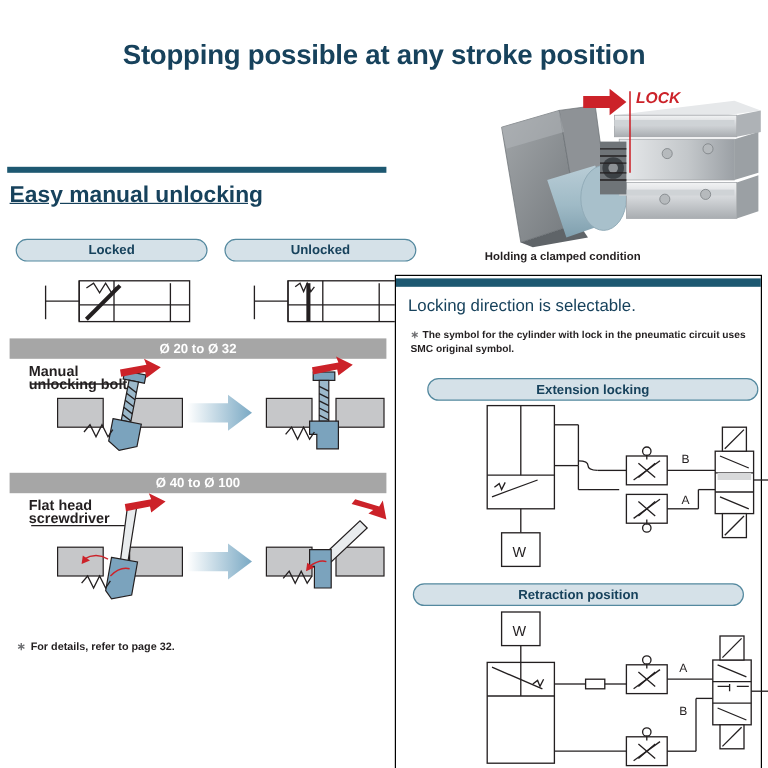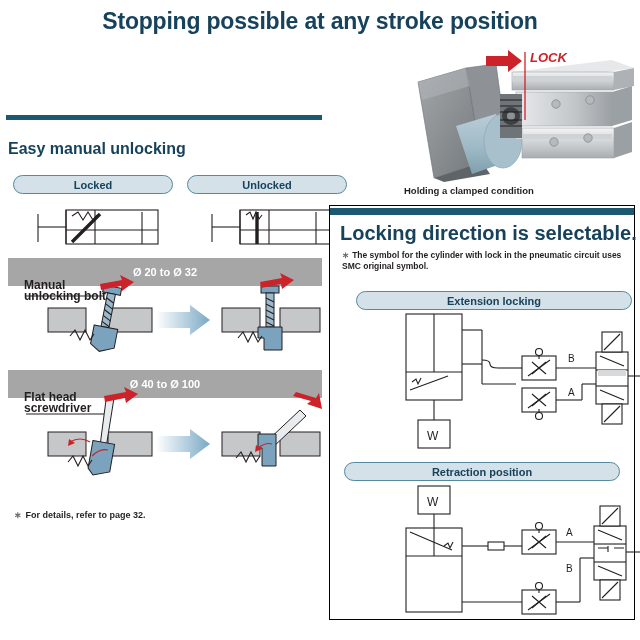--- a/index.html
+++ b/index.html
@@ -4,38 +4,38 @@
 <style>
   html,body{margin:0;padding:0;}
   body{
     width:640px;height:640px;
     background:#ffffff;
     font-family:"Liberation Sans", sans-serif;
     color:#1d3d52;
     position:relative;
     overflow:hidden;
   }
-  .page{position:absolute;inset:0;}
+  .page{position:absolute;inset:0;margin-top:24px;}
 
   
   .title{
     position:absolute;left:0;top:8px;width:640px;
     text-align:center;
     font-size:23px;font-weight:bold;color:#17425c;
     letter-spacing:-0.2px;
   }
 
   
   .rule-teal{
     position:absolute;left:6px;top:115px;width:316px;height:5px;
     background:#1d5871;
   }
   .sec-head{
-    position:absolute;left:8px;top:140px;
-    font-size:16px;font-weight:bold;color:#17425c;
+    position:absolute;left:8px;top:128px;
+    font-size:19px;font-weight:bold;color:#17425c;text-decoration:underline;
   }
 
   .pill{
     position:absolute;height:19px;
     background:#d5e1e8;
     border:1px solid #54899f;
     border-radius:10px;
     display:flex;align-items:center;justify-content:center;
     font-size:11px;font-weight:bold;color:#17425c;
     box-sizing:border-box;
@@ -43,21 +43,21 @@
   #pill-locked{left:13px;top:175px;width:160px;}
   #pill-unlocked{left:187px;top:175px;width:160px;}
 
   
   .cyl-sym{position:absolute;top:204px;width:150px;height:46px;}
   #sym-locked{left:38px;}
   #sym-unlocked{left:212px;}
 
   
   .band{
-    position:absolute;left:8px;width:314px;height:28px;
+    position:absolute;left:8px;width:314px;height:17px;
     background:#a6a6a6;
     display:flex;align-items:center;justify-content:center;
     color:#ffffff;font-size:11px;font-weight:bold;
   }
   #band-small{top:258px;}
   #band-large{top:370px;}
 
   .callout{
     position:absolute;font-size:12px;font-weight:bold;color:#231f20;
     line-height:11px;
@@ -88,21 +88,21 @@
     border:1px solid #000000;
     background:#ffffff;
     box-sizing:border-box;
   }
   .panel-bar{
     position:absolute;left:330px;top:208px;width:304px;height:7px;
     background:#1d5871;
   }
   .panel-title{
     position:absolute;left:340px;top:222px;
-    font-size:20px;font-weight:bold;color:#17425c;
+    font-size:14px;font-weight:normal;color:#17425c;
   }
   .panel-note{
     position:absolute;left:342px;top:250px;width:288px;
     font-size:8.5px;font-weight:bold;color:#231f20;line-height:11px;
   }
   .panel-note .dot{color:#6d6e71;margin-right:3px;}
   .panel-note-txt{display:inline;}
 
   #pill-ext{left:356px;top:291px;width:276px;}
   #pill-ret{left:344px;top:462px;width:276px;}

